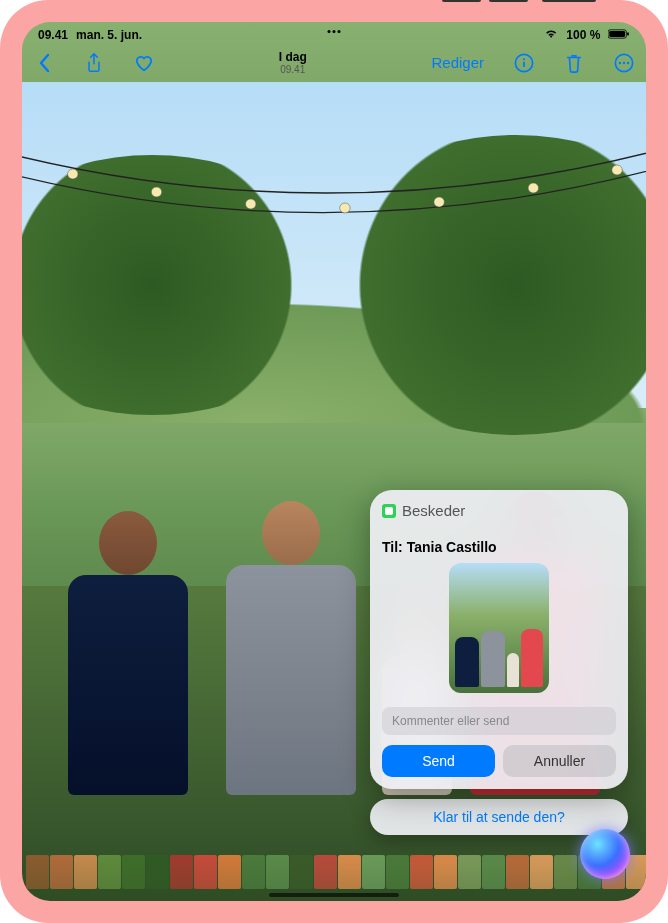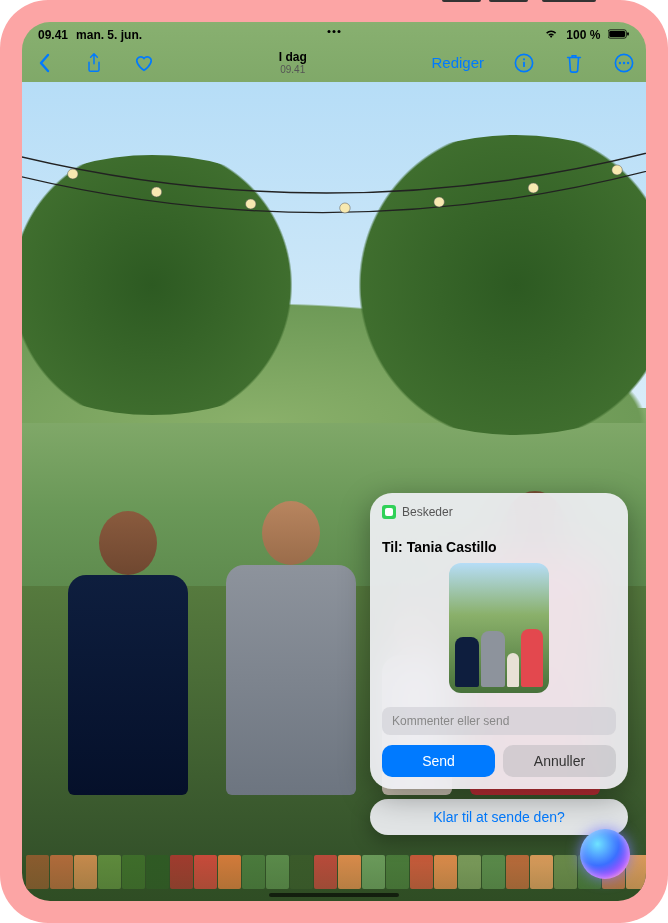--- a/index.html
+++ b/index.html
@@ -98,21 +98,21 @@
     
     .siri-wrap{position:absolute;right:18px;bottom:66px;width:258px;}
     .siri-card{
       background:rgba(240,240,245,0.92);
       backdrop-filter: blur(20px);
       border-radius:22px;
       padding:12px 12px 12px 12px;
       color:#000;
       box-shadow:0 8px 30px rgba(0,0,0,.35);
     }
-    .sc-head{display:flex;align-items:center;gap:6px;font-size:12px;color:#555;}
+    .sc-head{display:flex;align-items:center;gap:6px;font-size:15px;color:#555;}
     .sc-head .msg-icon{width:14px;height:14px;background:#30d158;border-radius:3px;position:relative;}
     .sc-head .msg-icon::after{content:"";position:absolute;inset:3px;background:#fff;border-radius:2px;}
     .sc-to{font-size:14px;font-weight:600;margin-top:20px;}
     .sc-prev{margin-top:8px;display:flex;justify-content:center;}
     .mini{width:100px;height:130px;border-radius:12px;overflow:hidden;position:relative;background:linear-gradient(#b6ddf7 0%,#8ab06a 40%,#47713a 100%);}
     .mini .m-ppl{position:absolute;bottom:6px;left:6px;right:6px;display:flex;align-items:flex-end;gap:2px;}
     .mini .mp{border-radius:8px 8px 2px 2px;}
     .mini .mp1{flex:1;height:50px;background:#0e1e3e;}
     .mini .mp2{flex:1;height:56px;background:#8d939c;}
     .mini .mp3{flex:.5;height:34px;background:#e8e1d5;}

